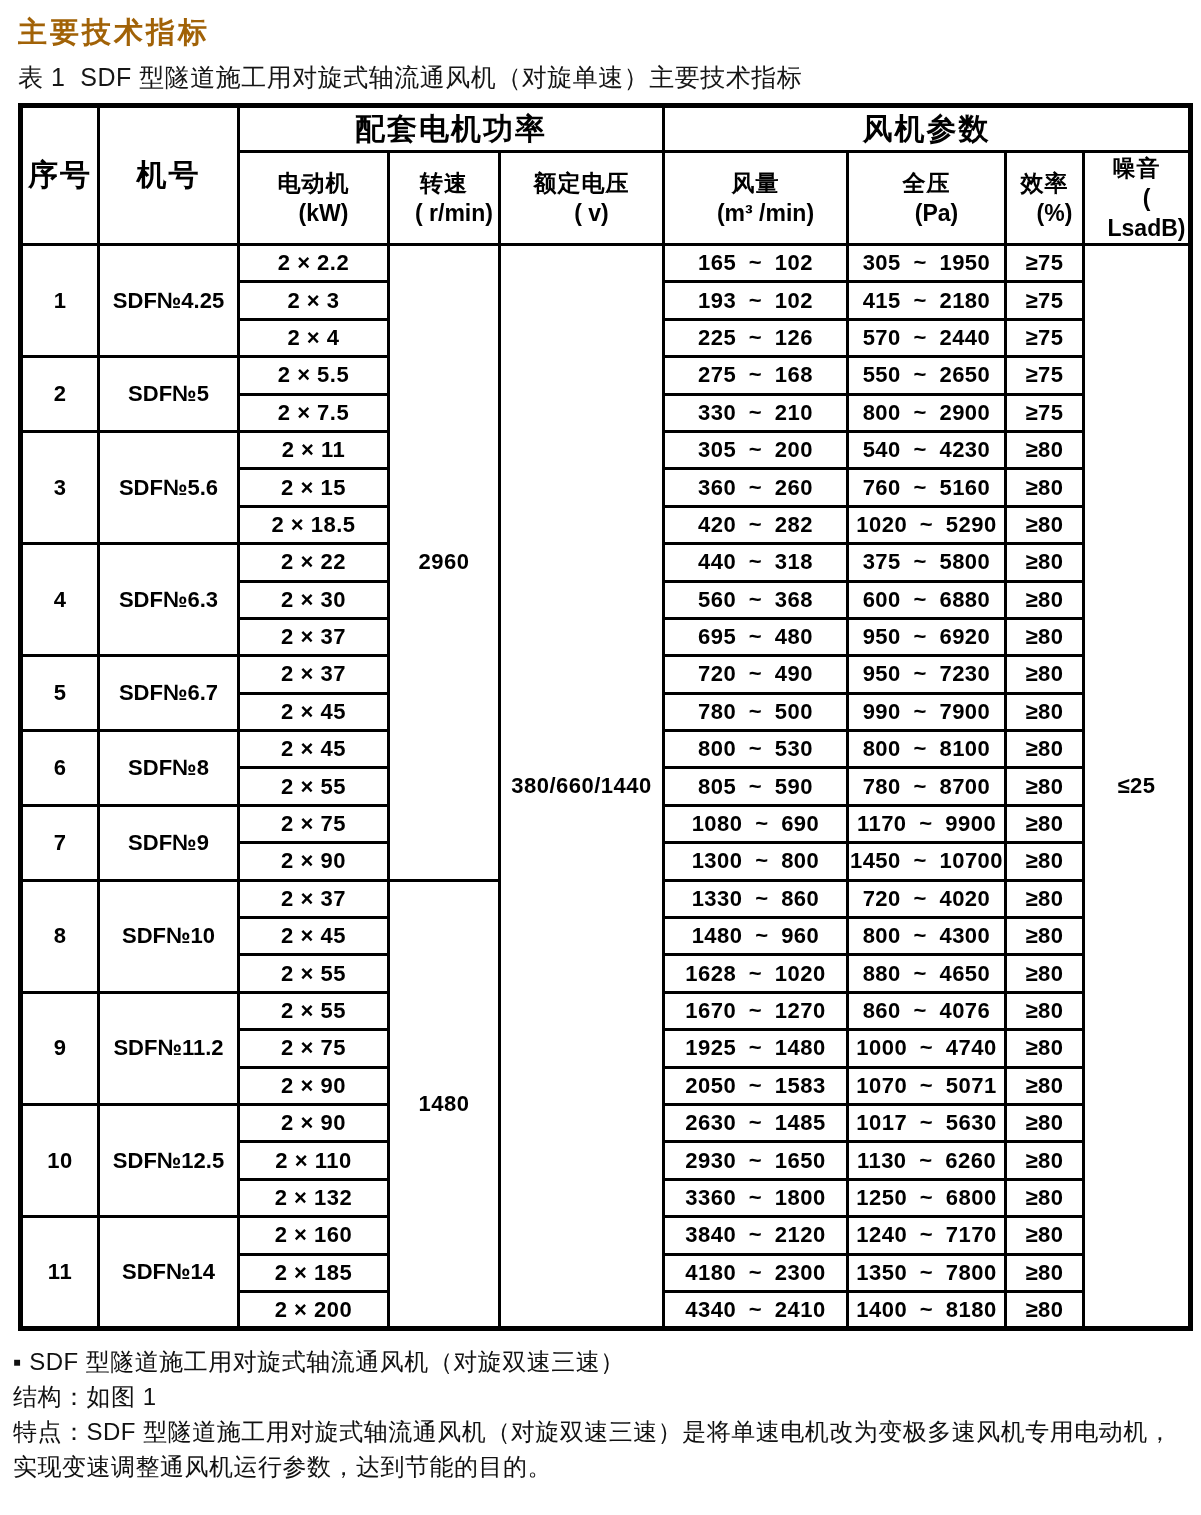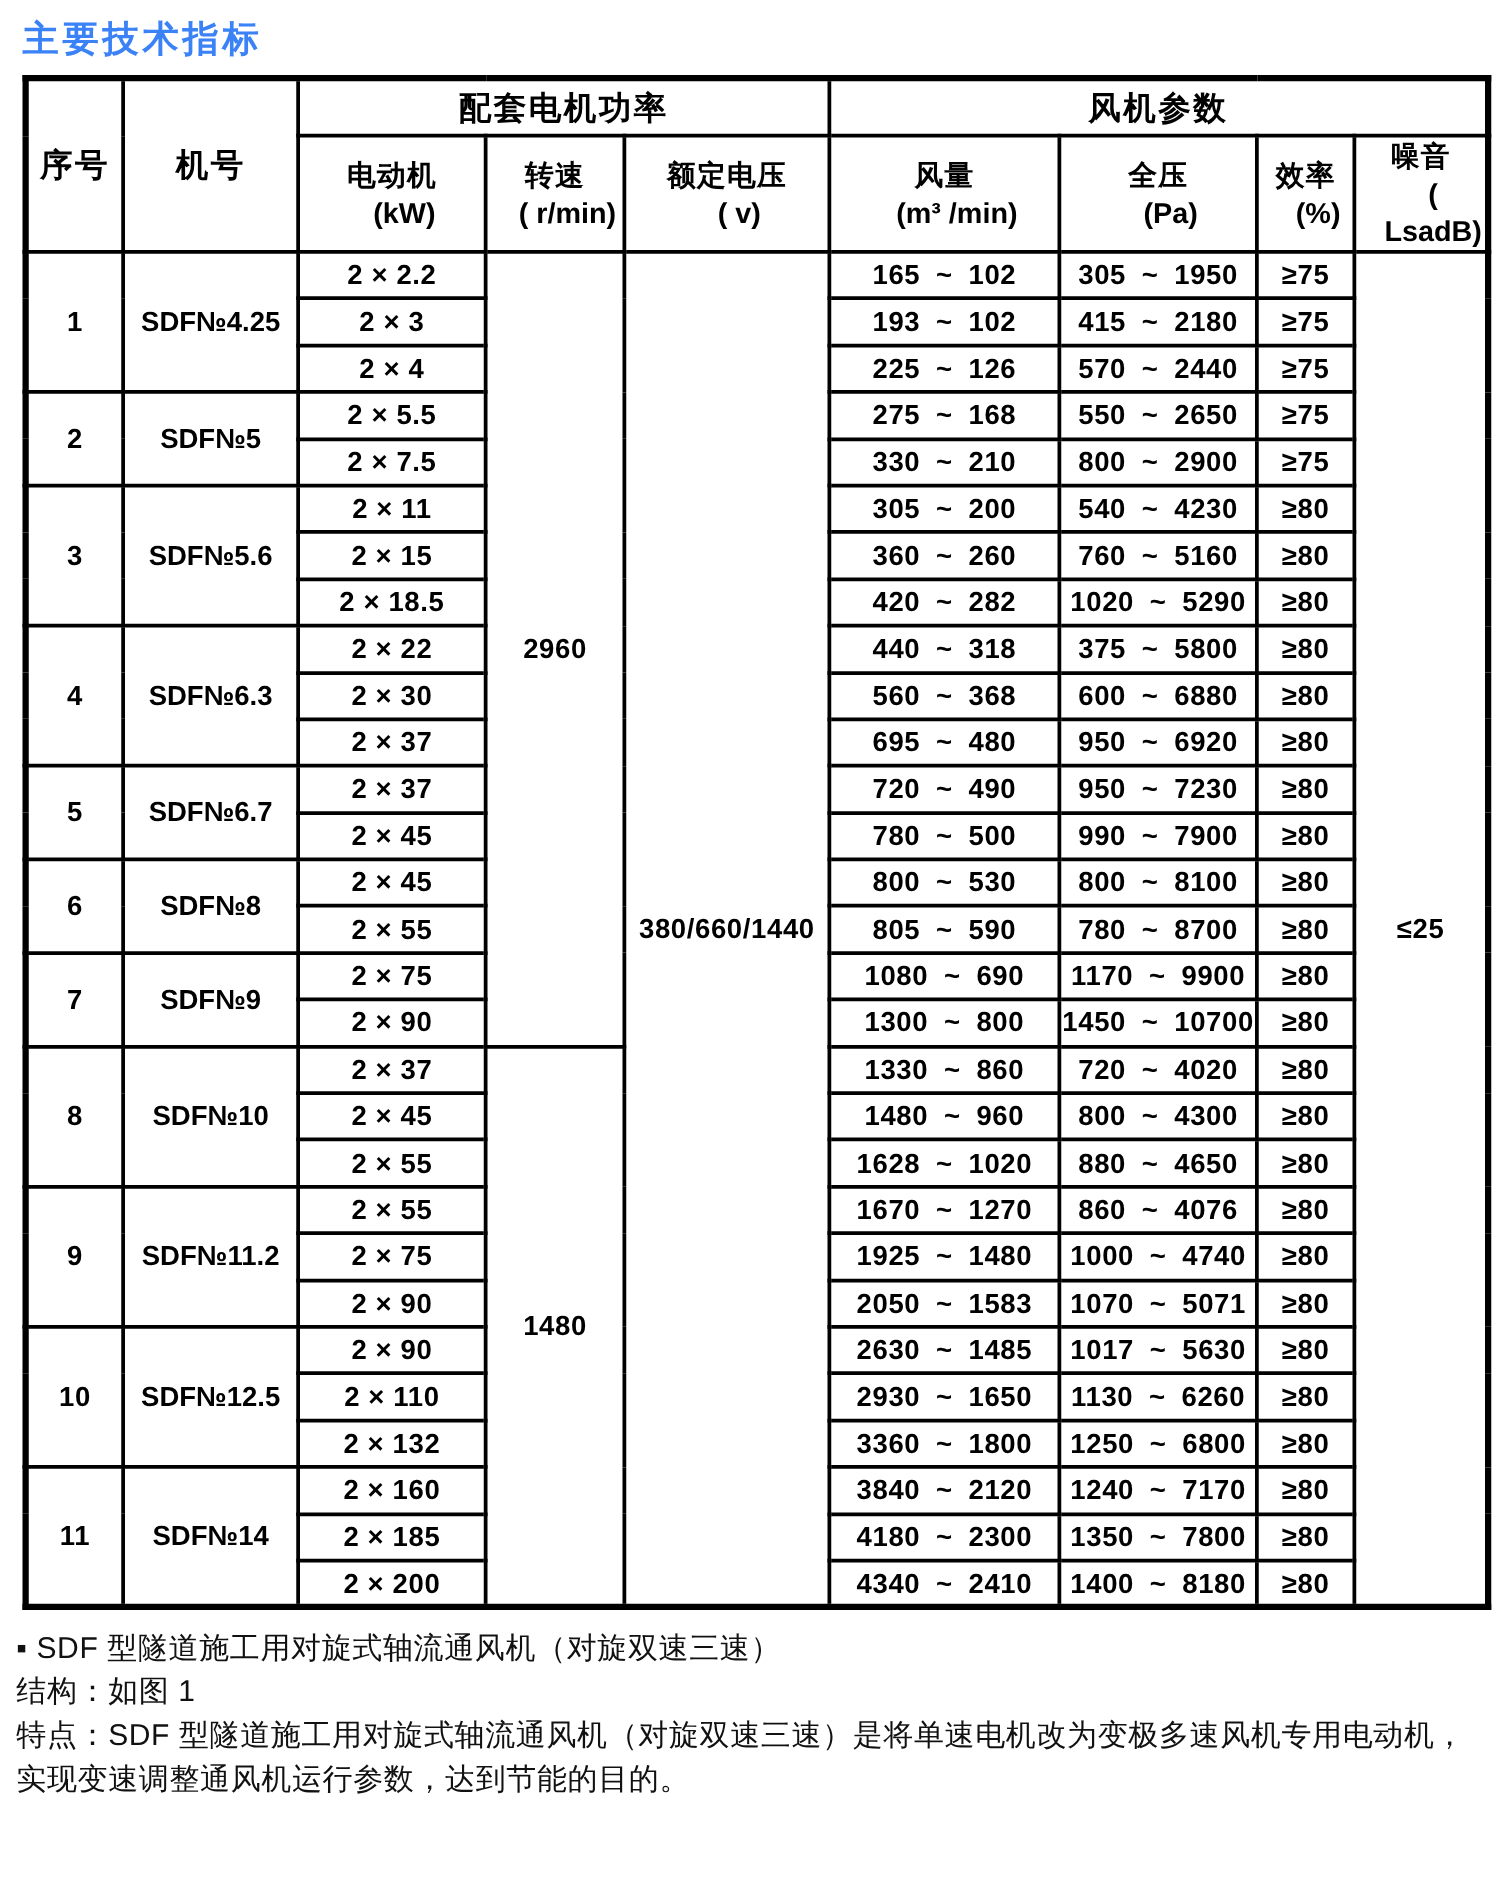--- a/index.html
+++ b/index.html
@@ -6,21 +6,21 @@
   html, body {
     width: 1201px; height: 1515px;
     background: #ffffff;
     overflow: hidden;
     font-family: "Liberation Sans", "DejaVu Sans", sans-serif;
     color: #000;
   }
   .page { position: relative; padding: 12px 13px 0 18px; }
 
   .page-title {
-    color: #3b82f6;
+    color: #a16207;
     font-size: 29px;
     font-weight: bold;
     letter-spacing: 3px;
     line-height: 36px;
     margin-top: 2px;
   }
   .table-caption {
     font-size: 25px;
     line-height: 32px;
     margin-top: 11px;
@@ -37,21 +37,21 @@
     border: 5px solid #000;
   }
   table.spec th, table.spec td {
     border: 3px solid #000;
     text-align: center;
     vertical-align: middle;
     font-weight: bold;
     padding: 0;
     overflow: hidden;
   }
-  tr.row-group-header th { height: 46px; font-size: 26px; letter-spacing: 2px; }
+  tr.row-group-header th { height: 46px; font-size: 30px; letter-spacing: 2px; }
   tr.row-unit-header th { height: 76px; font-size: 23px; letter-spacing: 1px; }
   th .hl { display: block; line-height: 30px; }
   th .hu { display: block; line-height: 30px; letter-spacing: 0; margin-left: 20px; }
   th[data-name="header-no"], th[data-name="header-model"] { font-size: 24px; letter-spacing: 2px; }
   tbody tr { height: 37.4px; }
   tbody td { font-size: 22px; letter-spacing: 0.5px; }
   td[data-name="cell-model"] { letter-spacing: 0; }
   td[data-name="cell-flow"], td[data-name="cell-pressure"] { word-spacing: 6px; }
 
   .notes { margin-top: 13px; margin-left: -5px; width: 1180px; }
@@ -60,20 +60,21 @@
     line-height: 35px;
     color: #111;
     letter-spacing: 0.5px;
   }
 </style>
 </head>
 <body>
 
 <div class="page" data-name="page">
   <div class="page-title" data-name="page-title">主要技术指标</div>
+  <div class="table-caption" data-name="table-caption">表 1  SDF 型隧道施工用对旋式轴流通风机（对旋单速）主要技术指标</div>
   <table class="spec" id="spec-table" data-name="spec-table">
       <colgroup>
         <col style="width: 78px;">
         <col style="width: 140px;">
         <col style="width: 150px;">
         <col style="width: 111px;">
         <col style="width: 164px;">
         <col style="width: 184px;">
         <col style="width: 158px;">
         <col style="width: 78px;">

